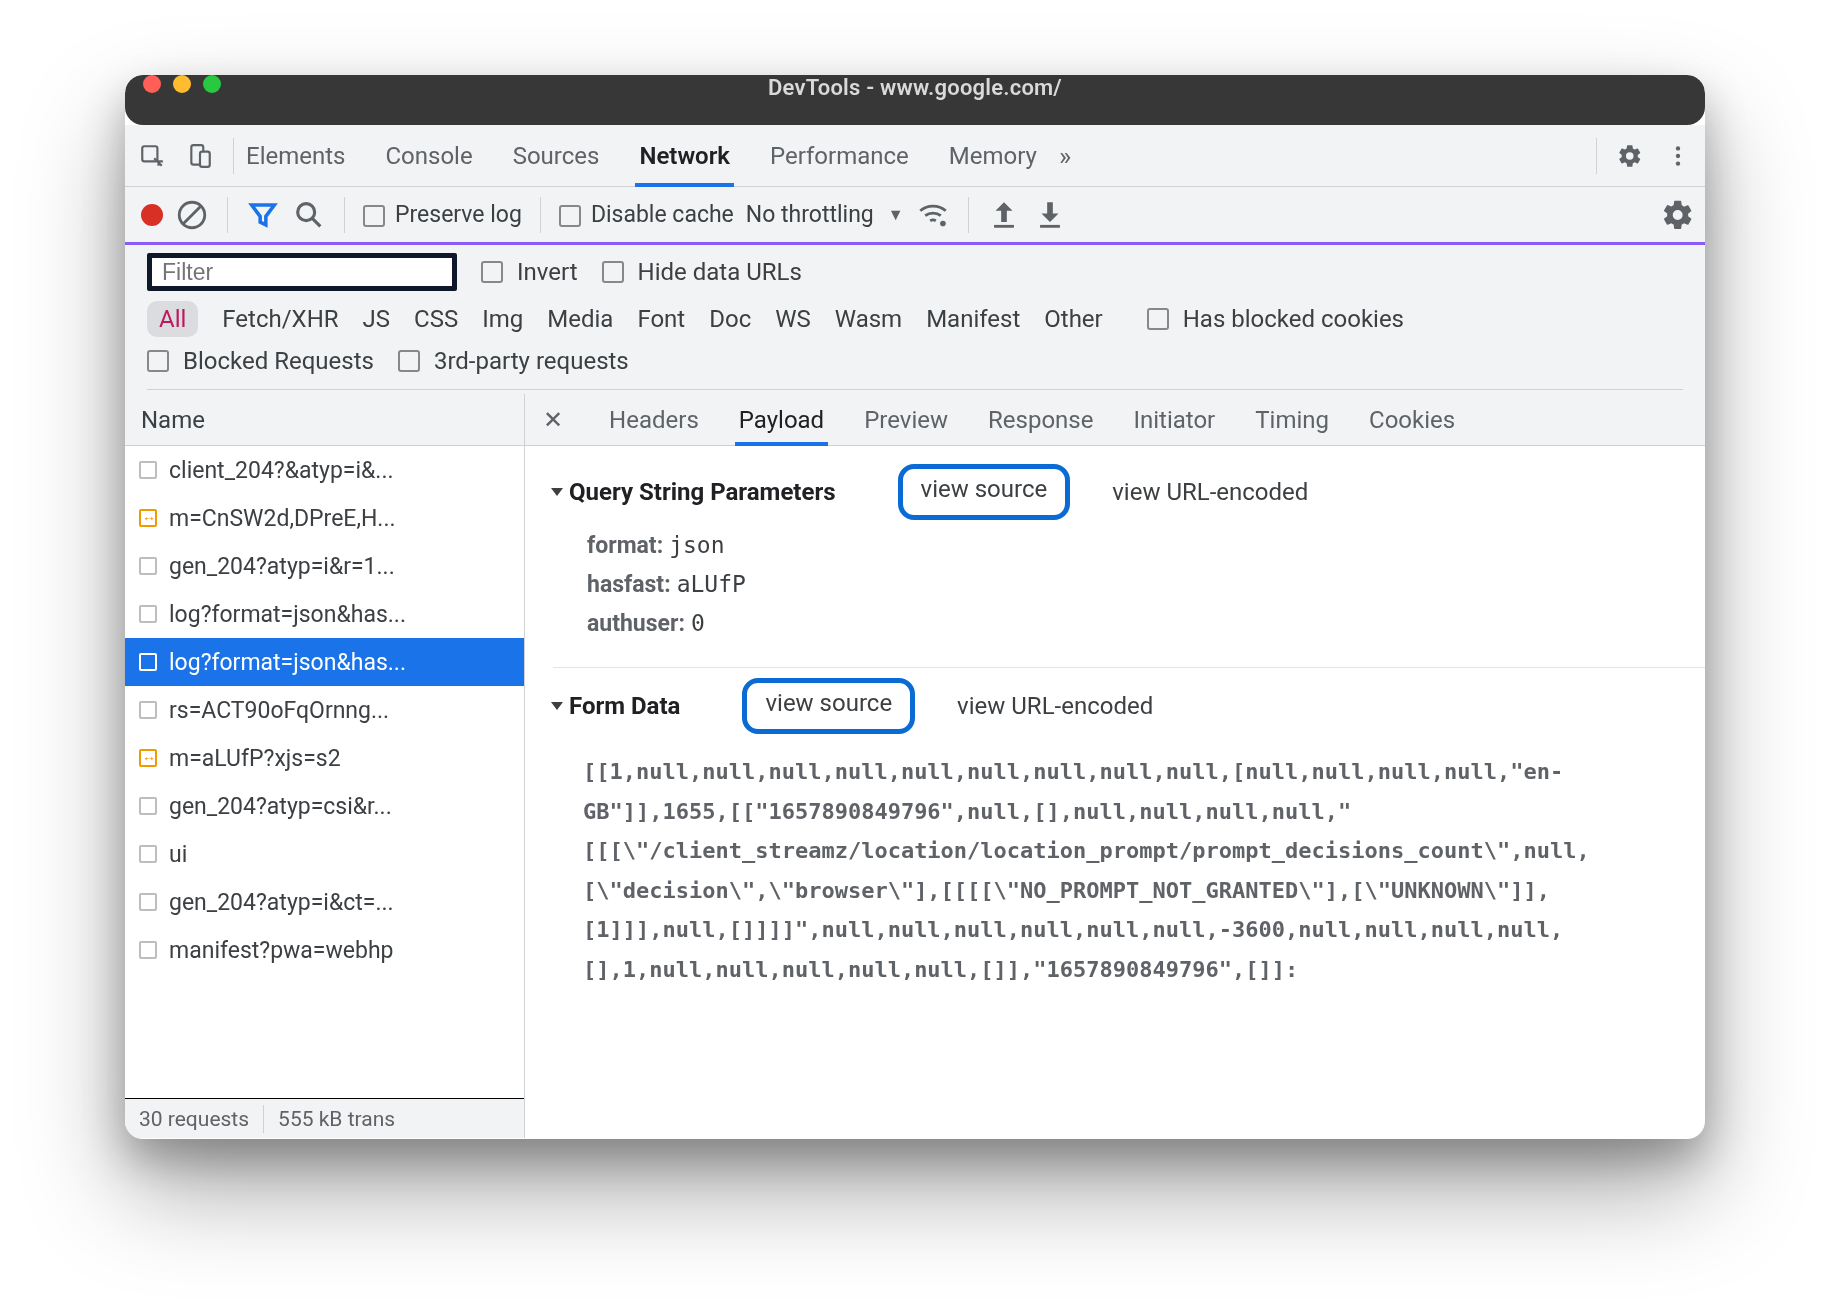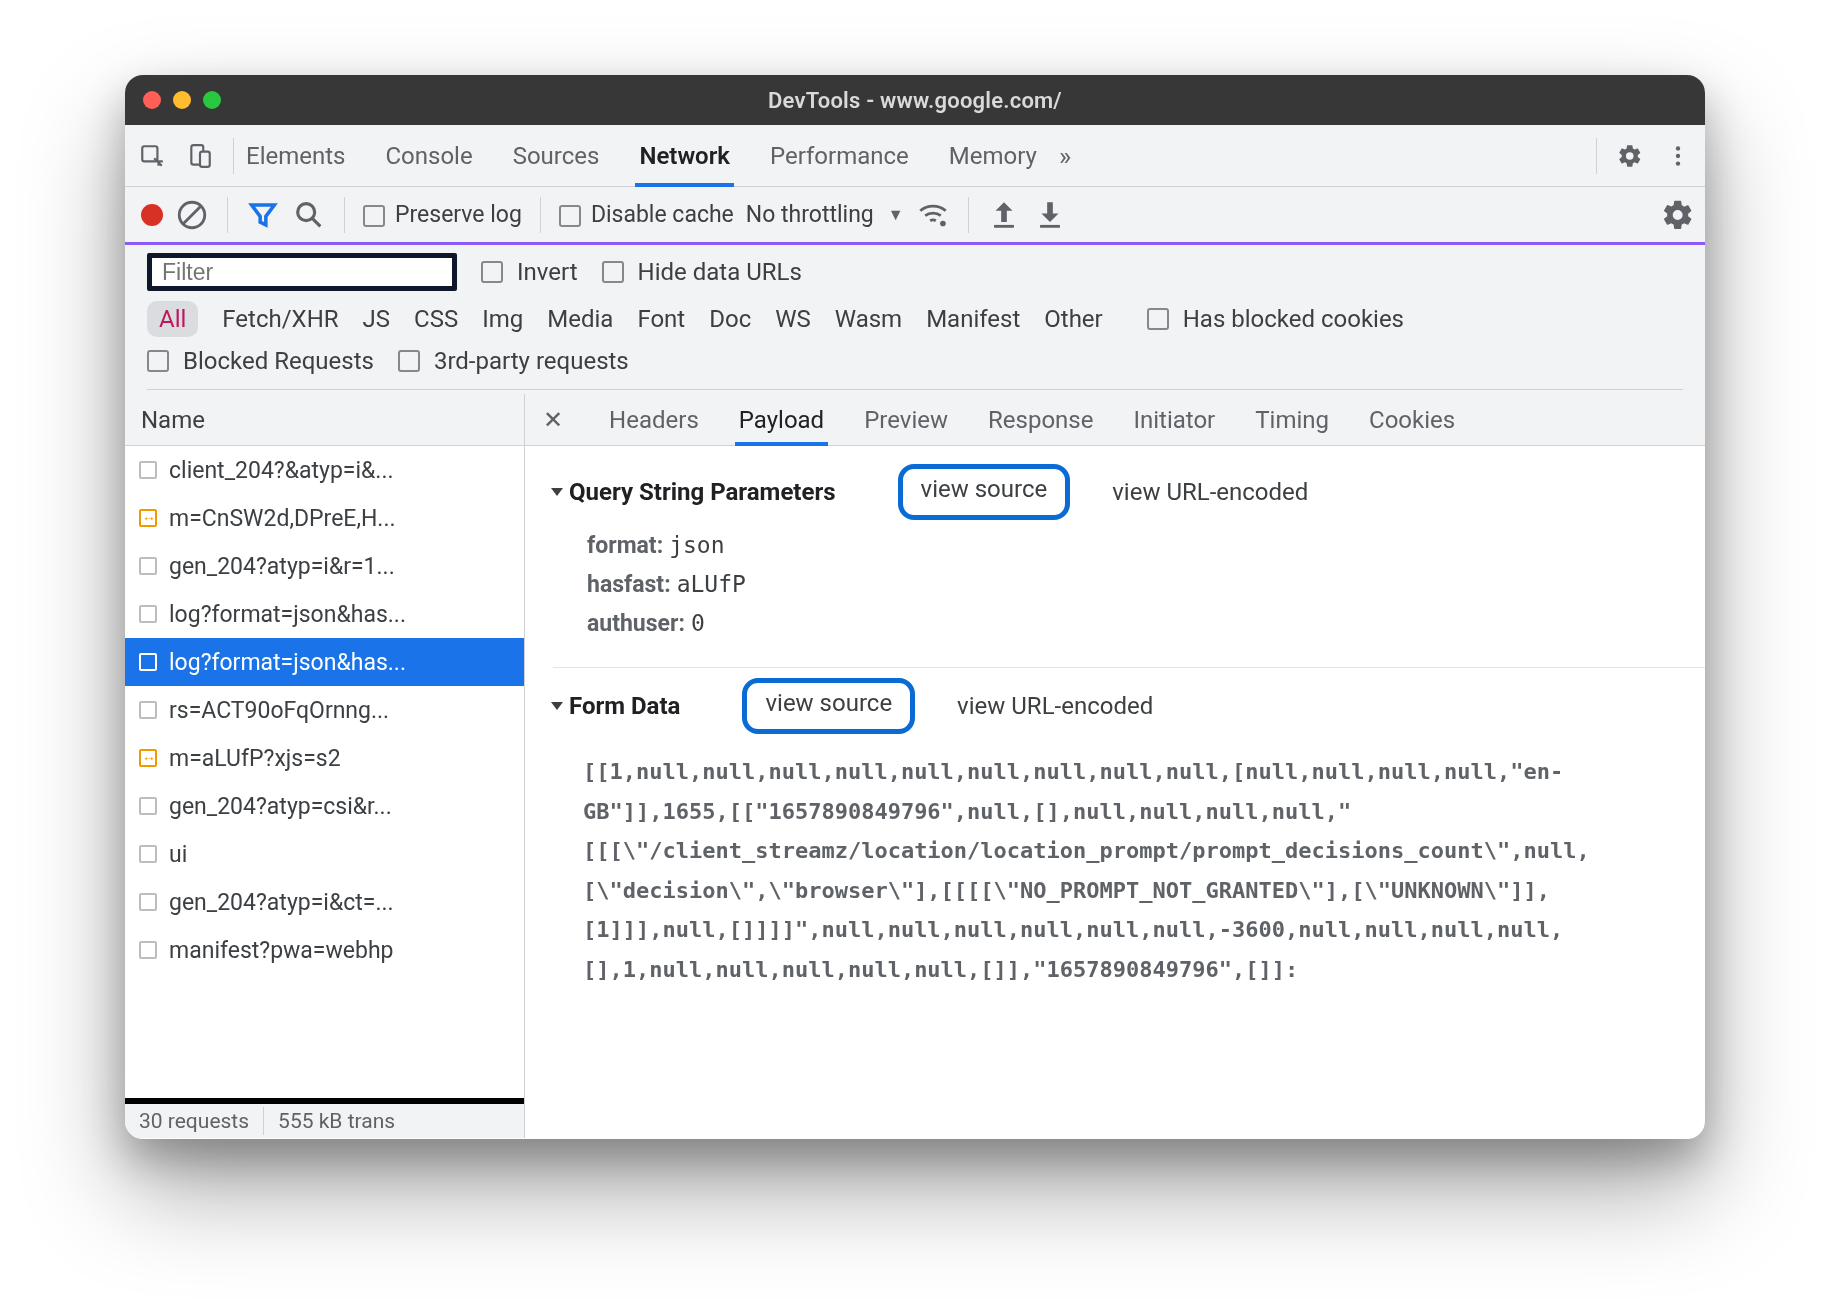--- a/index.html
+++ b/index.html
@@ -4,21 +4,21 @@
 <style>
   * { box-sizing: border-box; margin: 0; padding: 0; }
   html, body { width: 1830px; height: 1304px; background: transparent; font-family: -apple-system, BlinkMacSystemFont, "Segoe UI", Roboto, Helvetica, Arial, sans-serif; }
   .canvas { position: relative; width: 1830px; height: 1304px; }
   .window {
     position: absolute; left: 125px; top: 75px; width: 1580px; height: 1064px;
     background: #fff; border-radius: 18px; overflow: hidden;
     box-shadow: 0 50px 100px rgba(0,0,0,0.35), 0 20px 40px rgba(0,0,0,0.25);
   }
   
-  .titlebar { height: 50px; background: #373737; display: flex; align-items: center; position: relative; }
+  .titlebar { height: 50px; background: #373737; display: flex; align-items: flex-start; position: relative; border-radius: 18px; }
   .traffic { display: flex; gap: 12px; margin-left: 18px; }
   .dot { width: 18px; height: 18px; border-radius: 50%; }
   .dot.red { background: #ff5f57; } .dot.yellow { background: #febc2e; } .dot.green { background: #28c840; }
   .title-text { position: absolute; left: 0; right: 0; text-align: center; color: #d9d9d9; font-size: 22px; font-weight: 600; letter-spacing: .2px; pointer-events: none; }
 
   
   .toolbar { height: 62px; background: #f1f3f4; border-bottom: 1px solid #cfd2d5; display: flex; align-items: center; padding: 0 6px; gap: 6px; }
   .toolbar .ic { width: 42px; height: 42px; display: flex; align-items: center; justify-content: center; color: #5f6368; }
   .toolbar .ic svg { width: 26px; height: 26px; }
   .sep { width: 1px; height: 36px; background: #cfd2d5; margin: 0 6px; }
@@ -57,21 +57,21 @@
   .leftcol { width: 400px; display:flex; flex-direction:column; border-right: 1px solid #cfd2d5; }
   .left-head { height: 52px; border-bottom: 1px solid #cfd2d5; background:#f1f3f4; display:flex; align-items:center; padding: 0 16px; color:#3c4043; font-size:24px; }
   .reqlist { flex:1; overflow:hidden; background:#fff; }
   .reqrow { height:48px; display:flex; align-items:center; gap:12px; padding:0 14px; font-size:23px; color:#3c4043; white-space:nowrap; overflow:hidden; text-overflow:ellipsis; cursor:pointer; }
   .req-icon { width:18px; height:18px; border:2px solid #bdbdbd; border-radius:2px; flex-shrink:0; }
   .req-icon.js { border-color:#f29900; position:relative; }
   .req-icon.js::after { content:"↔"; position:absolute; left:1px; top:-3px; font-size:14px; color:#f29900; }
   .reqrow span.name { overflow:hidden; text-overflow:ellipsis; }
   .reqrow.selected { background:#1a73e8; color:#fff; }
   .reqrow.selected .req-icon { border-color:#fff; }
-  .statusbar { height:40px; border-top:6px solid #000000; background:#f1f3f4; display:flex; align-items:center; font-size:21px; color:#5f6368; }
+  .statusbar { height:40px; border-top:1px solid #000000; background:#f1f3f4; display:flex; align-items:center; font-size:21px; color:#5f6368; }
   .statusbar span { padding: 0 14px; }
   .statusbar .sd { width:1px; height:28px; background:#cfd2d5; }
 
   
   .rightcol { flex:1; display:flex; flex-direction:column; overflow:hidden; }
   .right-head { height:52px; background:#f1f3f4; border-bottom:1px solid #cfd2d5; display:flex; align-items:center; padding:0 18px; gap:40px; font-size:24px; color:#5f6368; }
   .right-head .close { color:#5f6368; font-size:24px; cursor:pointer; margin-right:6px; }
   .dtab { cursor:pointer; position:relative; height:100%; display:flex; align-items:center; }
   .dtab.active { color:#202124; }
   .dtab.active::after { content:""; position:absolute; left:-4px; right:-4px; bottom:-1px; height:4px; background:#1a73e8; }

